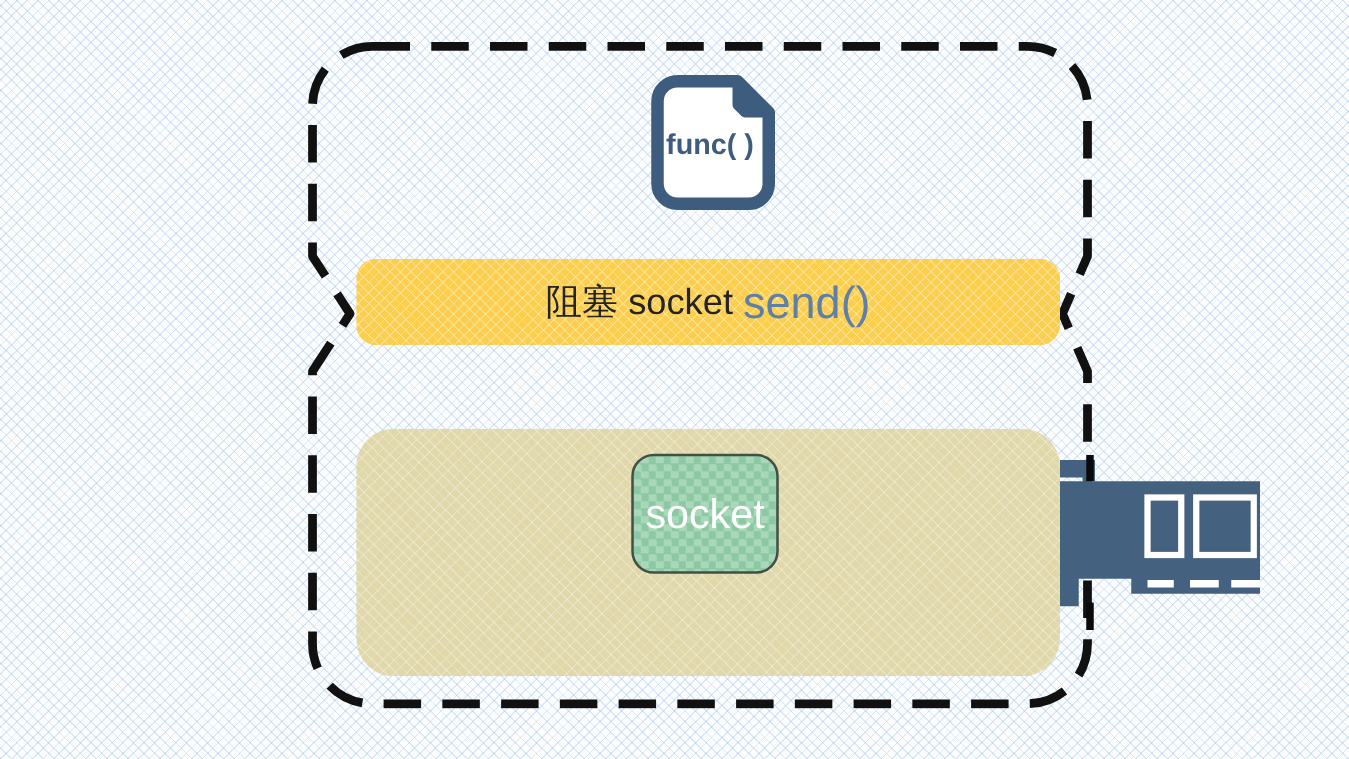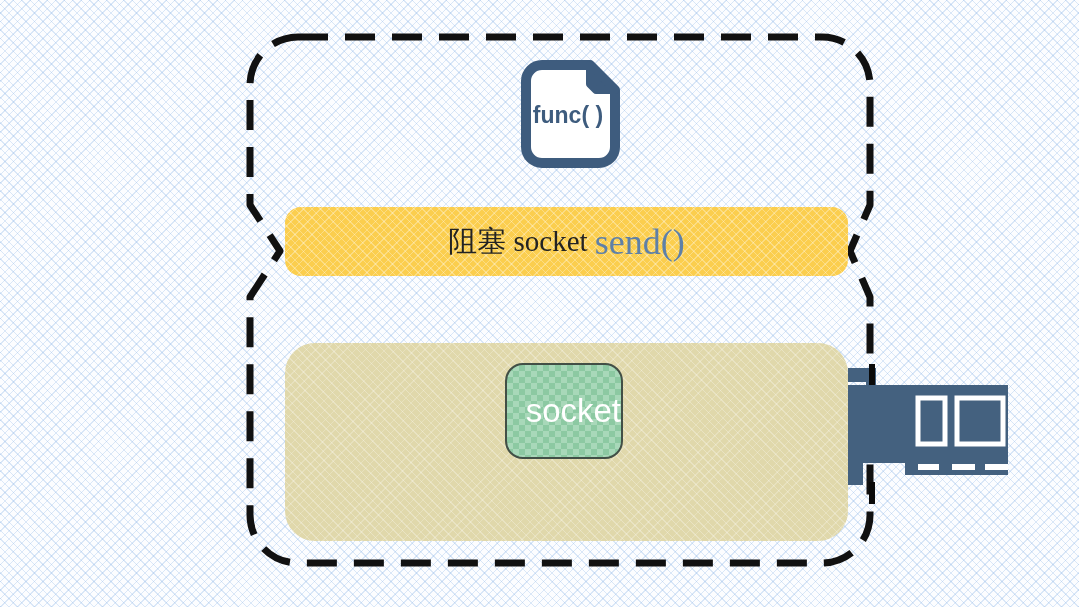--- a/index.html
+++ b/index.html
@@ -23,21 +23,20 @@
   
   .banner{
     left:285px; top:207px; width:563px; height:69px;
     border-radius:16px;
     background-color:#fbce4e;
     background-image:
       repeating-linear-gradient(45deg, rgba(255,255,255,.30) 0 1px, transparent 1px 6px),
       repeating-linear-gradient(-45deg, rgba(255,255,255,.30) 0 1px, transparent 1px 6px);
     display:flex; align-items:center; justify-content:center;
     z-index:3;
-    font-family:Liberation Serif, serif;
   }
   .banner .t-dark{color:#232323; font-size:29px; white-space:pre;}
   .banner .t-accent{color:#5e80a8; font-size:36px;}
   
   .buffer{
     left:285px; top:343px; width:563px; height:198px;
     border-radius:30px;
     background-color:#e0d8ab;
     background-image:
       repeating-linear-gradient(45deg, rgba(255,255,255,.28) 0 1px, transparent 1px 6px),
@@ -45,21 +44,21 @@
     z-index:2;
   }
   
   .socket-box{
     left:505px; top:363px; width:118px; height:96px;
     border:2px solid #424f46; border-radius:18px;
     box-sizing:border-box;
     background-color:#8fcda5;
     background-image:repeating-conic-gradient(rgba(255,255,255,.22) 0% 25%, rgba(0,0,0,0.02) 25% 50%);
     background-size:12px 12px;
-    display:flex; align-items:center; justify-content:flex-end;
+    display:flex; align-items:center; justify-content:center;
     color:#ffffff; font-size:33px;
     z-index:4;
   }
   
   .nic{left:843px; top:358px; z-index:5;}
 </style>
 </head>
 <body>
 
 <div class="stage">

